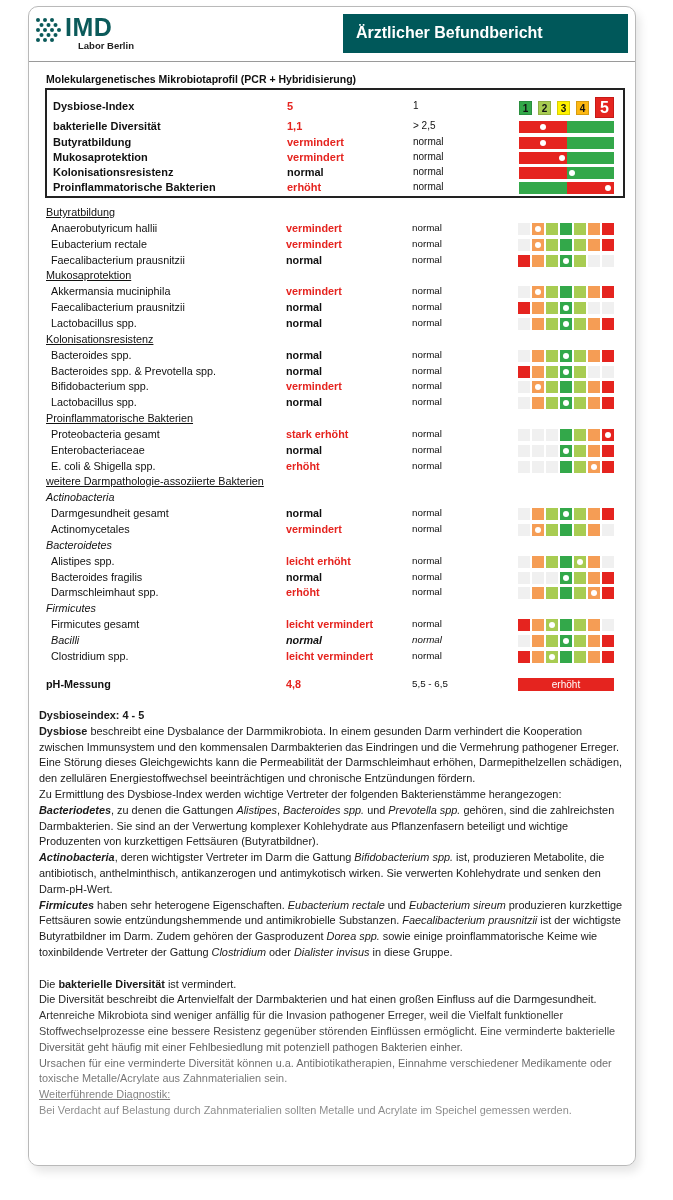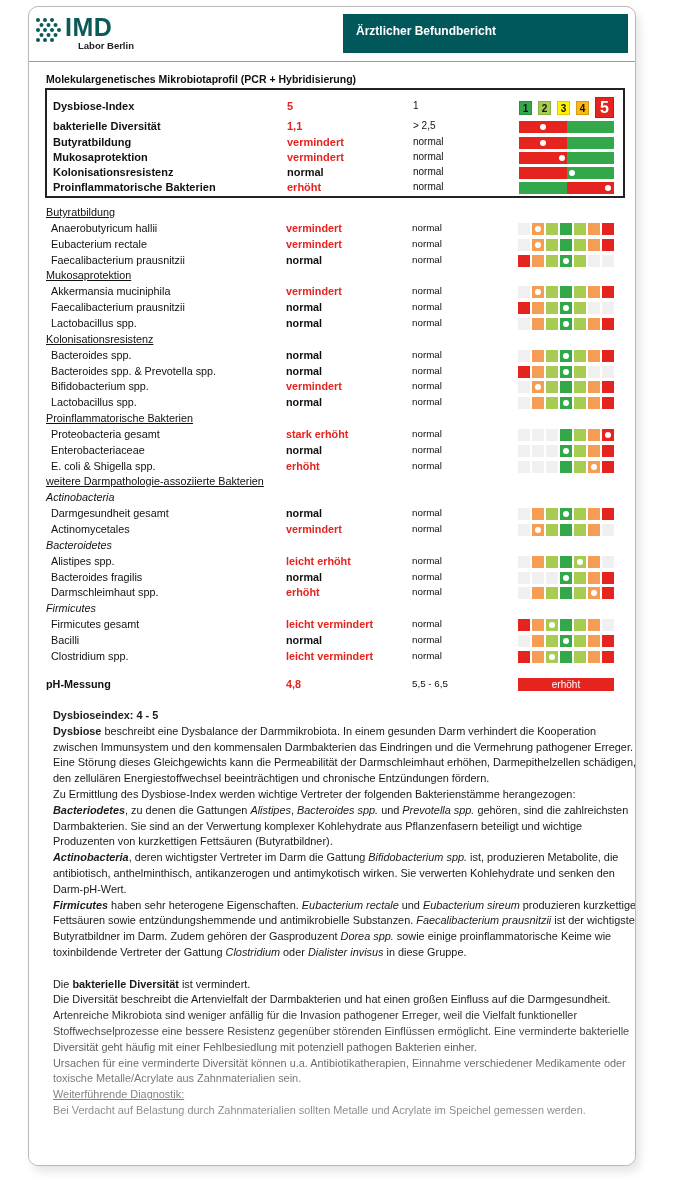--- a/index.html
+++ b/index.html
@@ -7,21 +7,21 @@
          font-family:"Liberation Sans", "DejaVu Sans", sans-serif; color:#111; }
   .card { position:absolute; left:28px; top:6px; width:606px; height:1158px;
           border:1px solid #b9b9b9; border-radius:10px; background:#fff;
           box-shadow: 4px 6px 10px rgba(0,0,0,0.10); overflow:hidden; }
   .header { position:absolute; left:0; top:0; width:606px; height:54px; border-bottom:1px solid #9a9a9a; }
   .logo { position:absolute; left:6px; top:8px; width:110px; height:42px; }
   .logo-dots { position:absolute; left:0; top:2px; width:26px; height:26px; }
   .logo-imd { position:absolute; left:30px; top:-2px; font-size:25px; font-weight:bold; color:#0b5a5a; letter-spacing:0.5px; }
   .logo-sub { position:absolute; left:43px; top:25px; font-size:9.5px; font-weight:bold; color:#222; white-space:nowrap; }
   .title-box { position:absolute; left:314px; top:7px; width:285px; height:39px; background:#00585a; }
-  .title-text { position:absolute; left:13px; top:10px; font-size:12px; font-weight:bold; color:#fff; white-space:nowrap; }
+  .title-text { position:absolute; left:13px; top:10px; font-size:16px; font-weight:bold; color:#fff; white-space:nowrap; }
 
   .section-title { position:absolute; left:17px; top:66px; font-size:10.5px; font-weight:bold; white-space:nowrap; }
 
   .summary { position:absolute; left:16px; top:81px; width:576px; height:106px; border:2px solid #222; }
   .srow { position:absolute; left:0; width:576px; height:14px; font-size:11px; }
   .srow .lbl { position:absolute; left:6px; top:0; font-weight:bold; white-space:nowrap; }
   .srow .res { position:absolute; left:240px; top:0; font-weight:bold; color:#e5241f; white-space:nowrap; }
   .srow .res.norm { color:#111; }
   .srow .ref { position:absolute; left:366px; top:0; font-size:10px; white-space:nowrap; }
   .sbar { position:absolute; left:472px; top:1px; width:95px; height:12px; display:flex; }
@@ -40,21 +40,21 @@
   .row .res { position:absolute; left:257px; top:0; font-weight:bold; color:#e5241f; white-space:nowrap; }
   .row .res.norm { color:#111; }
   .row .ref { position:absolute; left:383px; top:0; font-size:9.8px; white-space:nowrap; }
   .cells { position:absolute; left:489px; top:1px; height:12px; }
   .cell { position:absolute; top:0; width:12px; height:12px; }
   .cell .dot { position:absolute; left:3px; top:3px; width:6px; height:6px; border-radius:50%; background:#fff; }
 
   .ph-row .name { left:17px; font-weight:bold; }
   .ph-bar { position:absolute; left:489px; top:0; width:96px; height:13px; background:#e5241f; color:#fff; font-size:10px; text-align:center; line-height:13px; }
 
-  .text { position:absolute; left:24px; top:701px; width:590px; font-size:10.9px; line-height:15.8px; color:#1a1a1a; }
+  .text { position:absolute; left:10px; top:701px; width:590px; font-size:10.9px; line-height:15.8px; color:#1a1a1a; }
   .text p { margin:0; }
   .text .gap { height:15.8px; }
   .fade { position:absolute; left:0; top:990px; width:606px; height:170px;
           background:linear-gradient(to bottom, rgba(255,255,255,0) 0%, rgba(255,255,255,0.35) 40%, rgba(255,255,255,0.65) 100%); pointer-events:none; }
   .u { text-decoration:underline; }
 </style>
 </head>
 <body>
 
 <div class="card">
@@ -479,21 +479,21 @@
           <div class="cell" style="left: 14px; background: rgb(245, 157, 85);"></div>
           <div class="cell" style="left: 28px; background: rgb(168, 204, 82);">
             <div class="dot"></div>
           </div>
           <div class="cell" style="left: 42px; background: rgb(51, 168, 74);"></div>
           <div class="cell" style="left: 56px; background: rgb(168, 204, 82);"></div>
           <div class="cell" style="left: 70px; background: rgb(245, 157, 85);"></div>
           <div class="cell" style="left: 84px; background: rgb(240, 240, 240);"></div>
         </div>
       </div>
-      <div class="row" style="top: 627px;">
+      <div class="row" style="top: 627px; font-style: italic;">
         <span class="name">Bacilli</span>
         <span class="res norm">normal</span>
         <span class="ref">normal</span>
         <div class="cells">
           <div class="cell" style="left: 0px; background: rgb(240, 240, 240);"></div>
           <div class="cell" style="left: 14px; background: rgb(245, 157, 85);"></div>
           <div class="cell" style="left: 28px; background: rgb(168, 204, 82);"></div>
           <div class="cell" style="left: 42px; background: rgb(51, 168, 74);">
             <div class="dot"></div>
           </div>

